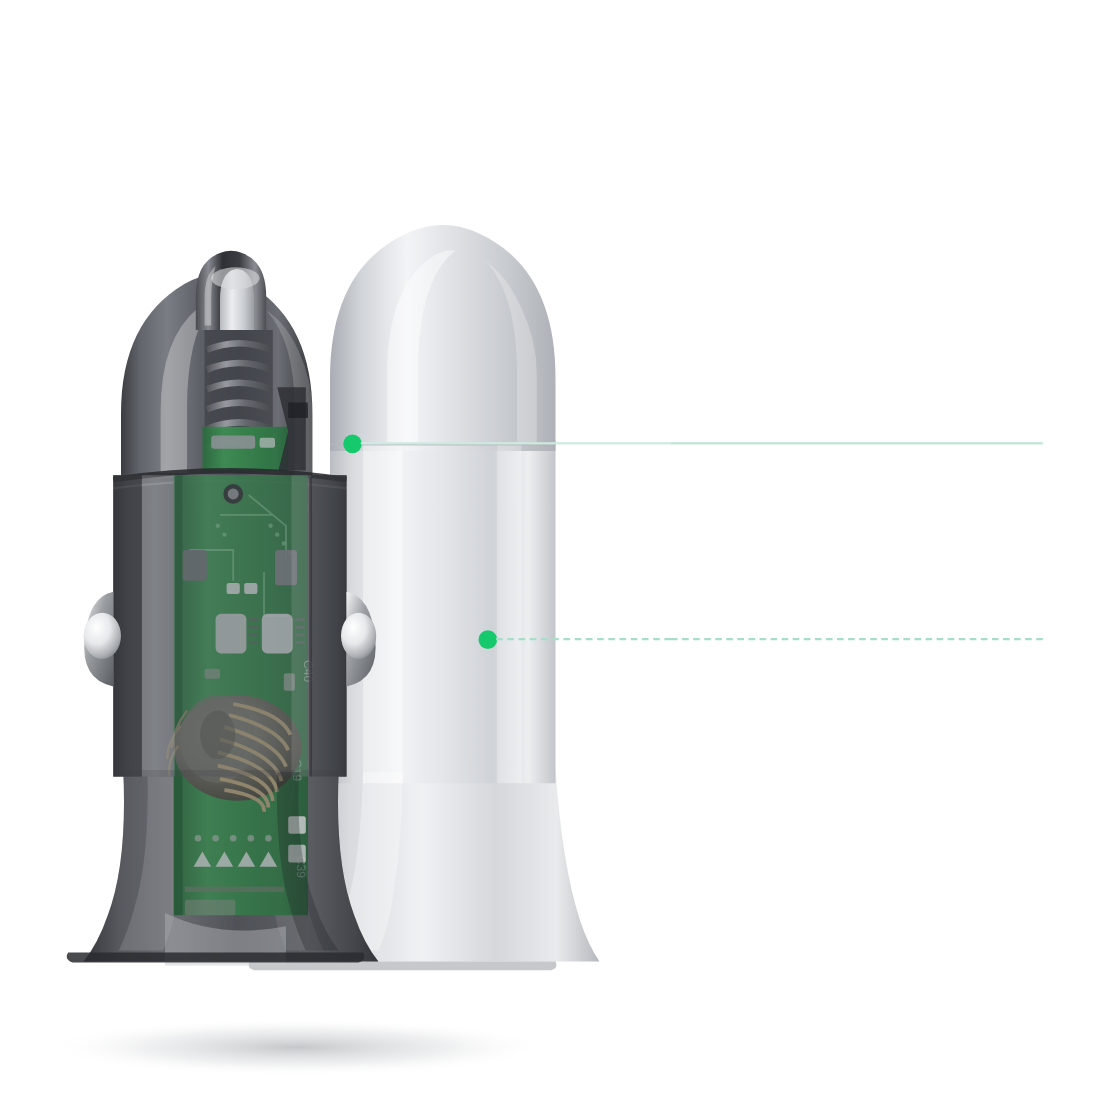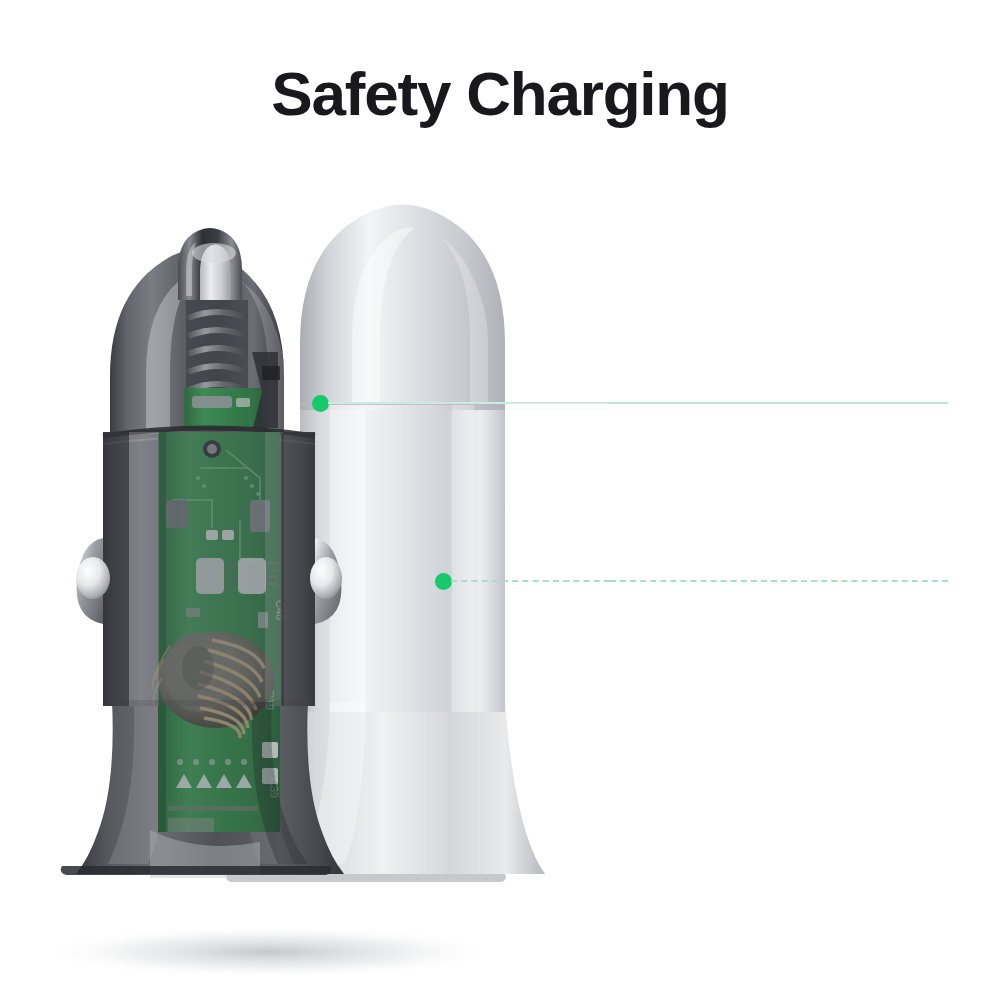--- a/index.html
+++ b/index.html
@@ -58,21 +58,20 @@
   }
 
   
   #product { position: absolute; left: 0; top: 0; width: 560px; height: 1000px; }
 </style>
 </head>
 <body>
 
 <div id="page">
 
-  <div id="page-title">Safety Charging</div>
 
   <div id="product">
     <svg width="560" height="1000" viewBox="0 0 560 1000" xmlns="http://www.w3.org/2000/svg">
       <defs>
 
         <linearGradient id="silverBody" x1="0" y1="0" x2="1" y2="0">
           <stop offset="0%" stop-color="#b9bcc1"></stop>
           <stop offset="10%" stop-color="#d9dbdf"></stop>
           <stop offset="30%" stop-color="#f2f3f5"></stop>
           <stop offset="52%" stop-color="#e2e4e7"></stop>

